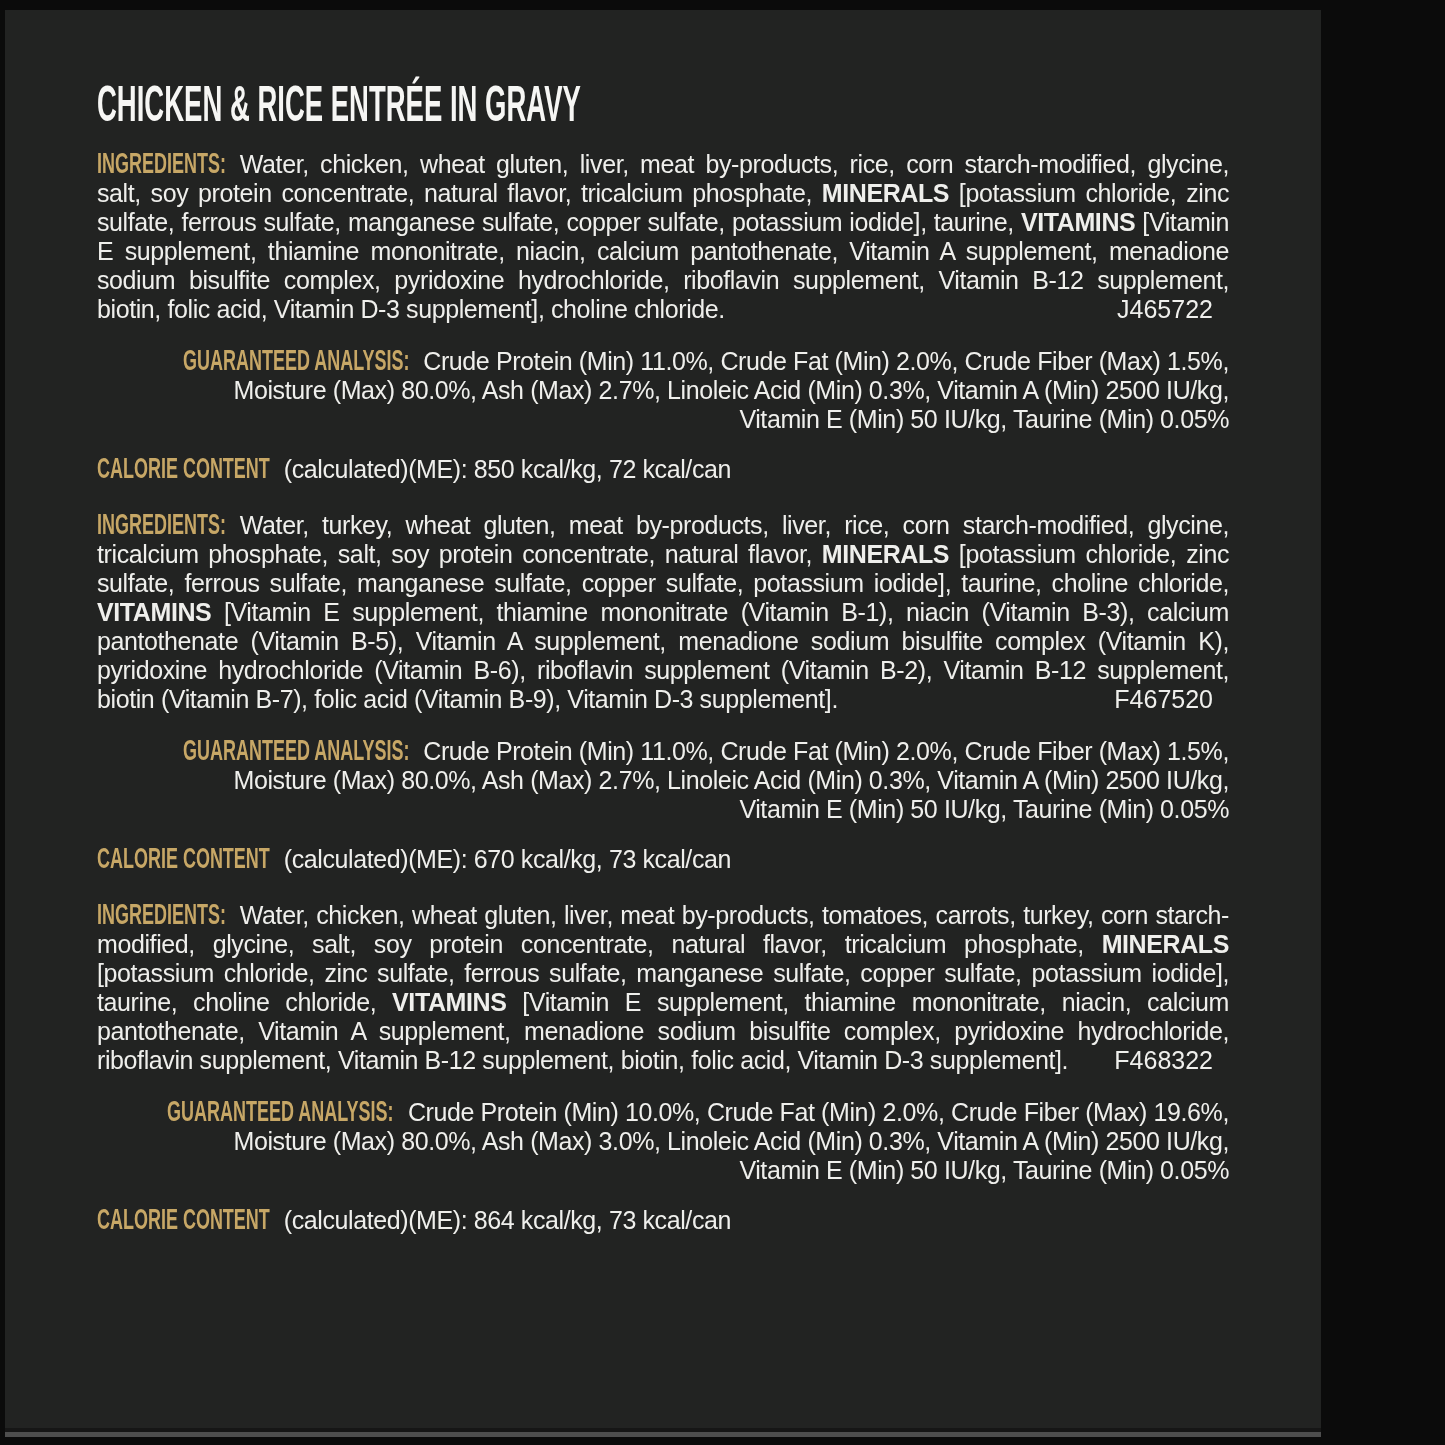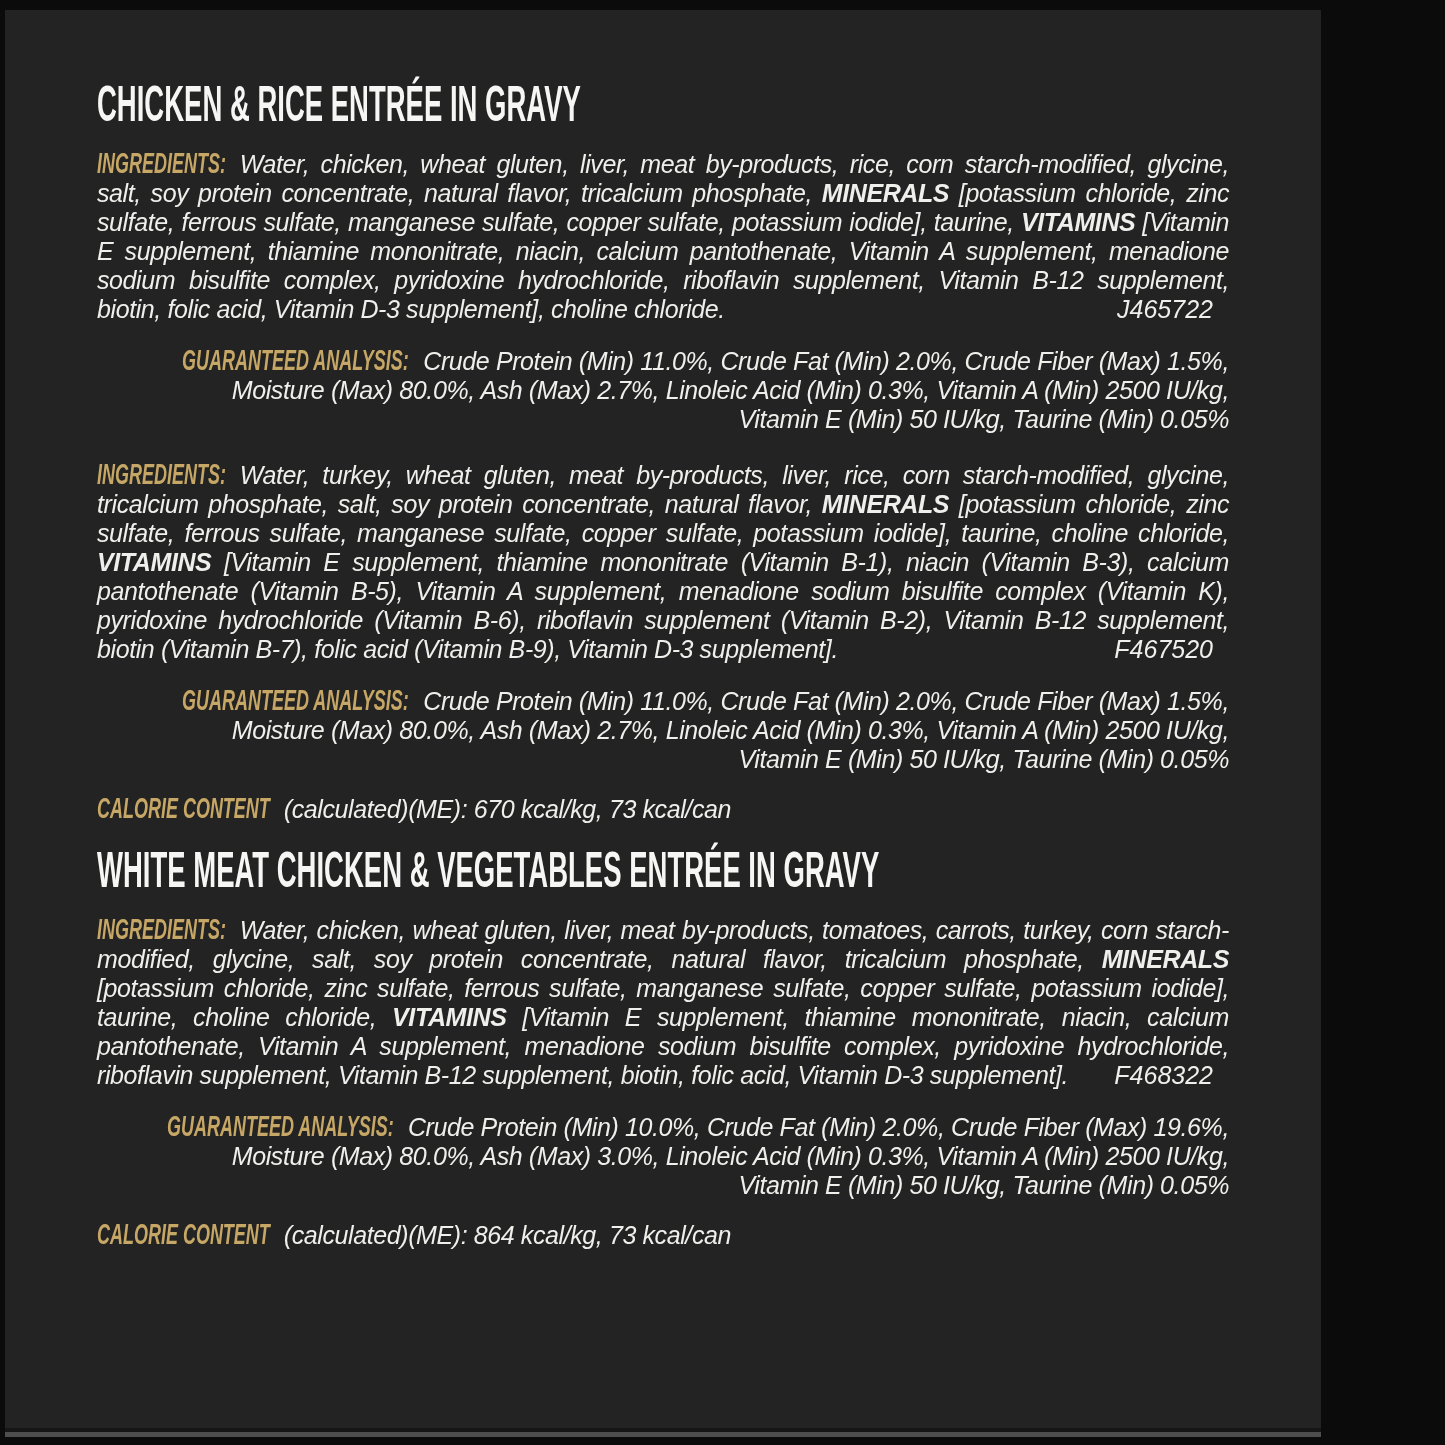--- a/index.html
+++ b/index.html
@@ -7,21 +7,21 @@
   .stage{position:relative;width:1325px;height:1445px;background:#0b0b0b;overflow:hidden;
          font-family:"Liberation Sans","DejaVu Sans",sans-serif;}
   .page{position:absolute;left:5px;top:10px;right:4px;bottom:8px;background:#222322;}
   .edge-bottom{position:absolute;left:0;right:0;bottom:0;height:5px;background:#4e4e4e;}
   .edge-bottom-shadow{position:absolute;left:0;right:0;bottom:5px;height:4px;background:#161616;}
   .content{padding:75px 92px 0 92px;color:#efefec;}
   h2{margin:27px 0 0 0;padding:0;font-size:50px;line-height:38px;font-weight:bold;
      color:#f6f6f4;letter-spacing:0;white-space:nowrap;}
   section:first-of-type h2{margin-top:0;}
   .cond{display:inline-block;transform-origin:0 60%;}
-  p{margin:0;font-size:25px;line-height:29px;letter-spacing:-0.4px;font-style:italic;}
+  p{margin:0;font-size:25px;line-height:29px;letter-spacing:-0.4px;}
   .ing{margin-top:26px;text-align:justify;position:relative;}
   .ing b{font-weight:bold;}
   .ga{margin-top:22px;text-align:right;}
   .cal{margin-top:20px;white-space:nowrap;}
   .lbl{font-size:29px;font-weight:bold;color:#c7a766;letter-spacing:0;vertical-align:baseline;}
   .code{position:absolute;right:16px;bottom:0;letter-spacing:0;}
 </style>
 </head>
 <body>
 
@@ -33,39 +33,41 @@
         <h2><span class="cond" style="transform: scaleX(0.55); margin-right: -396px;">CHICKEN &amp; RICE ENTRÉE IN GRAVY</span></h2>
         <p class="ing">
           <span class="lbl cond" style="transform: scaleX(0.62); margin-right: -65.04px;">INGREDIENTS:</span><span>Water, chicken, wheat gluten, liver, meat by-products, rice, corn starch-modified, glycine, salt, soy protein concentrate, natural flavor, tricalcium phosphate, </span><b>MINERALS</b><span> [potassium chloride, zinc sulfate, ferrous sulfate, manganese sulfate, copper sulfate, potassium iodide], taurine, </span><b>VITAMINS</b><span> [Vitamin E supplement, thiamine mononitrate, niacin, calcium pantothenate, Vitamin A supplement, menadione sodium bisulfite complex, pyridoxine hydrochloride, riboflavin supplement, Vitamin B-12 supplement, biotin, folic acid, Vitamin D-3 supplement], choline chloride.</span>
           <span class="code">J465722</span>
         </p>
         <p class="ga">
           <span class="lbl cond" style="transform: scaleX(0.62); margin-right: -124.7px;">GUARANTEED ANALYSIS:</span><span>Crude Protein (Min)  11.0%, Crude Fat (Min) 2.0%, Crude Fiber (Max) 1.5%,</span><br>
           <span>Moisture (Max) 80.0%, Ash (Max) 2.7%, Linoleic Acid (Min) 0.3%, Vitamin A (Min) 2500 IU/kg,</span><br>
           <span>Vitamin E (Min) 50 IU/kg, Taurine (Min) 0.05%</span>
         </p>
+        <p class="cal">
+          <span class="lbl cond" style="transform: scaleX(0.62); margin-right: -92.02px;">CALORIE CONTENT</span><span>(calculated)(ME): 850 kcal/kg, 72 kcal/can</span>
+        </p>
       </section>
 
       <section>
         <p class="ing">
           <span class="lbl cond" style="transform: scaleX(0.62); margin-right: -65.04px;">INGREDIENTS:</span><span>Water, turkey, wheat gluten, meat by-products, liver, rice, corn starch-modified, glycine, tricalcium phosphate, salt, soy protein concentrate, natural flavor, </span><b>MINERALS</b><span> [potassium chloride, zinc sulfate, ferrous sulfate, manganese sulfate, copper sulfate, potassium iodide], taurine, choline chloride, </span><b>VITAMINS</b><span> [Vitamin E supplement, thiamine mononitrate (Vitamin B-1), niacin (Vitamin B-3), calcium pantothenate (Vitamin B-5), Vitamin A supplement, menadione sodium bisulfite complex (Vitamin K), pyridoxine hydrochloride (Vitamin B-6), riboflavin supplement (Vitamin B-2), Vitamin B-12 supplement, biotin (Vitamin B-7), folic acid (Vitamin B-9), Vitamin D-3 supplement].</span>
           <span class="code">F467520</span>
         </p>
         <p class="ga">
           <span class="lbl cond" style="transform: scaleX(0.62); margin-right: -124.7px;">GUARANTEED ANALYSIS:</span><span>Crude Protein (Min)  11.0%, Crude Fat (Min) 2.0%, Crude Fiber (Max) 1.5%,</span><br>
           <span>Moisture (Max) 80.0%, Ash (Max) 2.7%, Linoleic Acid (Min) 0.3%, Vitamin A (Min) 2500 IU/kg,</span><br>
           <span>Vitamin E (Min) 50 IU/kg, Taurine (Min) 0.05%</span>
         </p>
         <p class="cal">
           <span class="lbl cond" style="transform: scaleX(0.62); margin-right: -92.02px;">CALORIE CONTENT</span><span>(calculated)(ME): 670 kcal/kg, 73 kcal/can</span>
         </p>
       </section>
 
       <section>
-        <h2><span class="cond" style="transform: scaleX(0.55); margin-right: -639.9px;">WHITE MEAT CHICKEN &amp; VEGETABLES ENTRÉE IN GRAVY</span></h2>
         <p class="ing">
           <span class="lbl cond" style="transform: scaleX(0.62); margin-right: -65.04px;">INGREDIENTS:</span><span>Water, chicken, wheat gluten, liver, meat by-products, tomatoes, carrots, turkey, corn starch-modified, glycine, salt, soy protein concentrate, natural flavor, tricalcium phosphate, </span><b>MINERALS</b><span> [potassium chloride, zinc sulfate, ferrous sulfate, manganese sulfate, copper sulfate, potassium iodide], taurine, choline chloride, </span><b>VITAMINS</b><span> [Vitamin E supplement, thiamine mononitrate, niacin, calcium pantothenate, Vitamin A supplement, menadione sodium bisulfite complex, pyridoxine hydrochloride, riboflavin supplement, Vitamin B-12 supplement, biotin, folic acid, Vitamin D-3 supplement].</span>
           <span class="code">F468322</span>
         </p>
         <p class="ga">
           <span class="lbl cond" style="transform: scaleX(0.62); margin-right: -124.7px;">GUARANTEED ANALYSIS:</span><span>Crude Protein (Min) 10.0%, Crude Fat (Min) 2.0%, Crude Fiber (Max) 19.6%,</span><br>
           <span>Moisture (Max) 80.0%, Ash (Max) 3.0%, Linoleic Acid (Min) 0.3%, Vitamin A (Min) 2500 IU/kg,</span><br>
           <span>Vitamin E (Min) 50 IU/kg, Taurine (Min) 0.05%</span>
         </p>
         <p class="cal">

